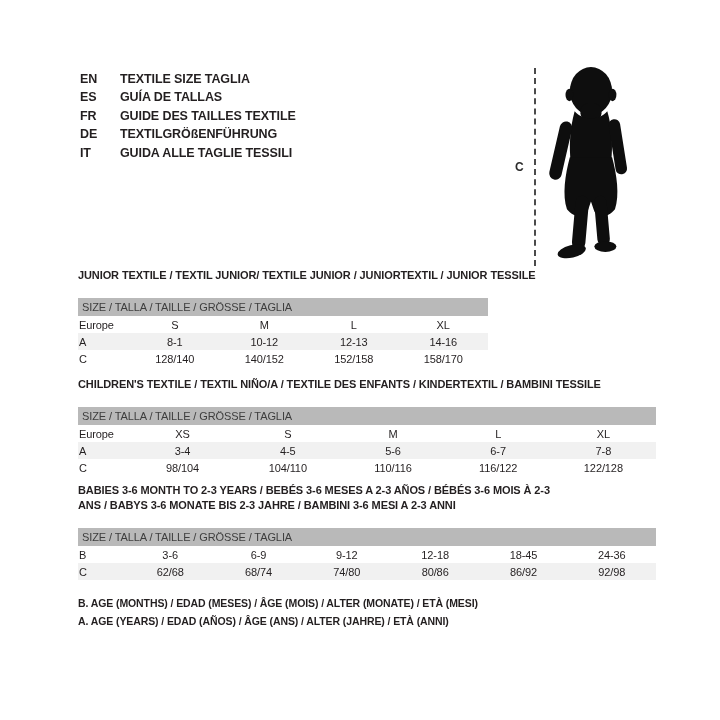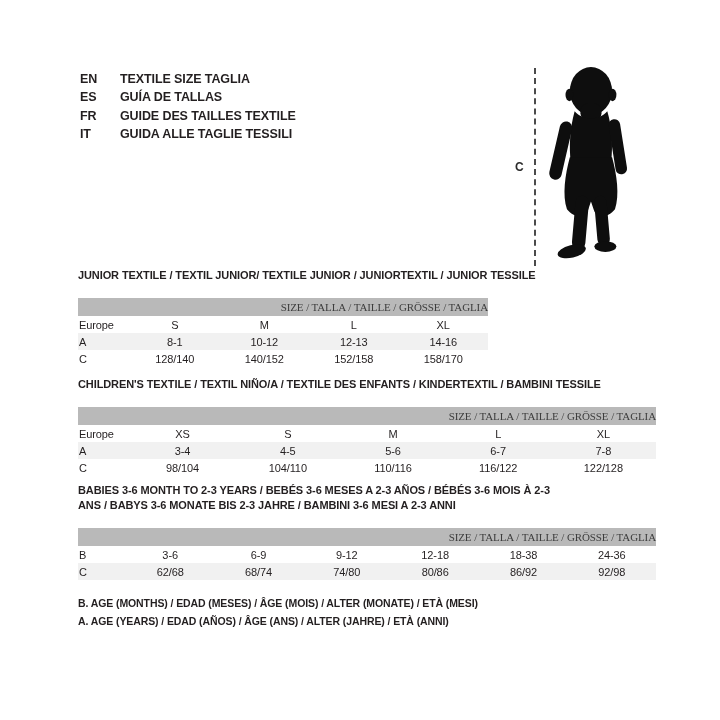--- a/index.html
+++ b/index.html
@@ -18,21 +18,21 @@
   .sil{position:absolute;left:42px;top:4px;}
   
   .tbl{position:absolute;left:78px;}
   .tbl-title{font-size:11px;font-weight:bold;line-height:15px;letter-spacing:-0.1px;margin-bottom:15px;}
   .t3 .tbl-title{max-width:488px;}
   table{border-collapse:collapse;table-layout:fixed;}
   .t1 table{width:410px;}
   .t2 table,.t3 table{width:578px;}
   td{font-size:11px;height:17px;padding:0;vertical-align:middle;text-align:center;letter-spacing:-0.1px;}
   td.lbl{text-align:left;padding-left:1px;}
-  tr.band td{background:#b9b9b9;color:#3d3d3d;text-align:right;padding-left:4px;height:18px;font-family:Liberation Serif, serif;}
+  tr.band td{background:#b9b9b9;color:#3d3d3d;text-align:left;padding-left:4px;height:18px;}
   tr.alt td{background:#f1f1f1;}
   
   .footnotes{position:absolute;left:78px;top:594px;}
   .foot-line{font-size:10.5px;font-weight:bold;line-height:18px;letter-spacing:-0.1px;}
 </style>
 </head>
 <body>
 
 <div class="page">
 
@@ -41,20 +41,24 @@
       <span class="lang-code">EN</span>
       <span class="lang-label">TEXTILE SIZE TAGLIA</span>
     </div>
     <div class="lang-row">
       <span class="lang-code">ES</span>
       <span class="lang-label">GUÍA DE TALLAS</span>
     </div>
     <div class="lang-row">
       <span class="lang-code">FR</span>
       <span class="lang-label">GUIDE DES TAILLES TEXTILE</span>
+    </div>
+    <div class="lang-row">
+      <span class="lang-code">DE</span>
+      <span class="lang-label">TEXTILGRÖßENFÜHRUNG</span>
     </div>
     <div class="lang-row">
       <span class="lang-code">IT</span>
       <span class="lang-label">GUIDA ALLE TAGLIE TESSILI</span>
     </div>
   </div>
 
   <div class="figure">
     <span class="figure-c">C</span>
     <div class="dash-line"></div>
@@ -173,21 +177,21 @@
       <tbody>
           <tr class="band">
         <td colspan="7">SIZE / TALLA / TAILLE / GRÖSSE / TAGLIA</td>
       </tr>
       <tr>
         <td class="lbl">B</td>
         <td>3-6</td>
         <td>6-9</td>
         <td>9-12</td>
         <td>12-18</td>
-        <td>18-38</td>
+        <td>18-45</td>
         <td>24-36</td>
       </tr>
       <tr class="alt">
         <td class="lbl">C</td>
         <td>62/68</td>
         <td>68/74</td>
         <td>74/80</td>
         <td>80/86</td>
         <td>86/92</td>
         <td>92/98</td>

